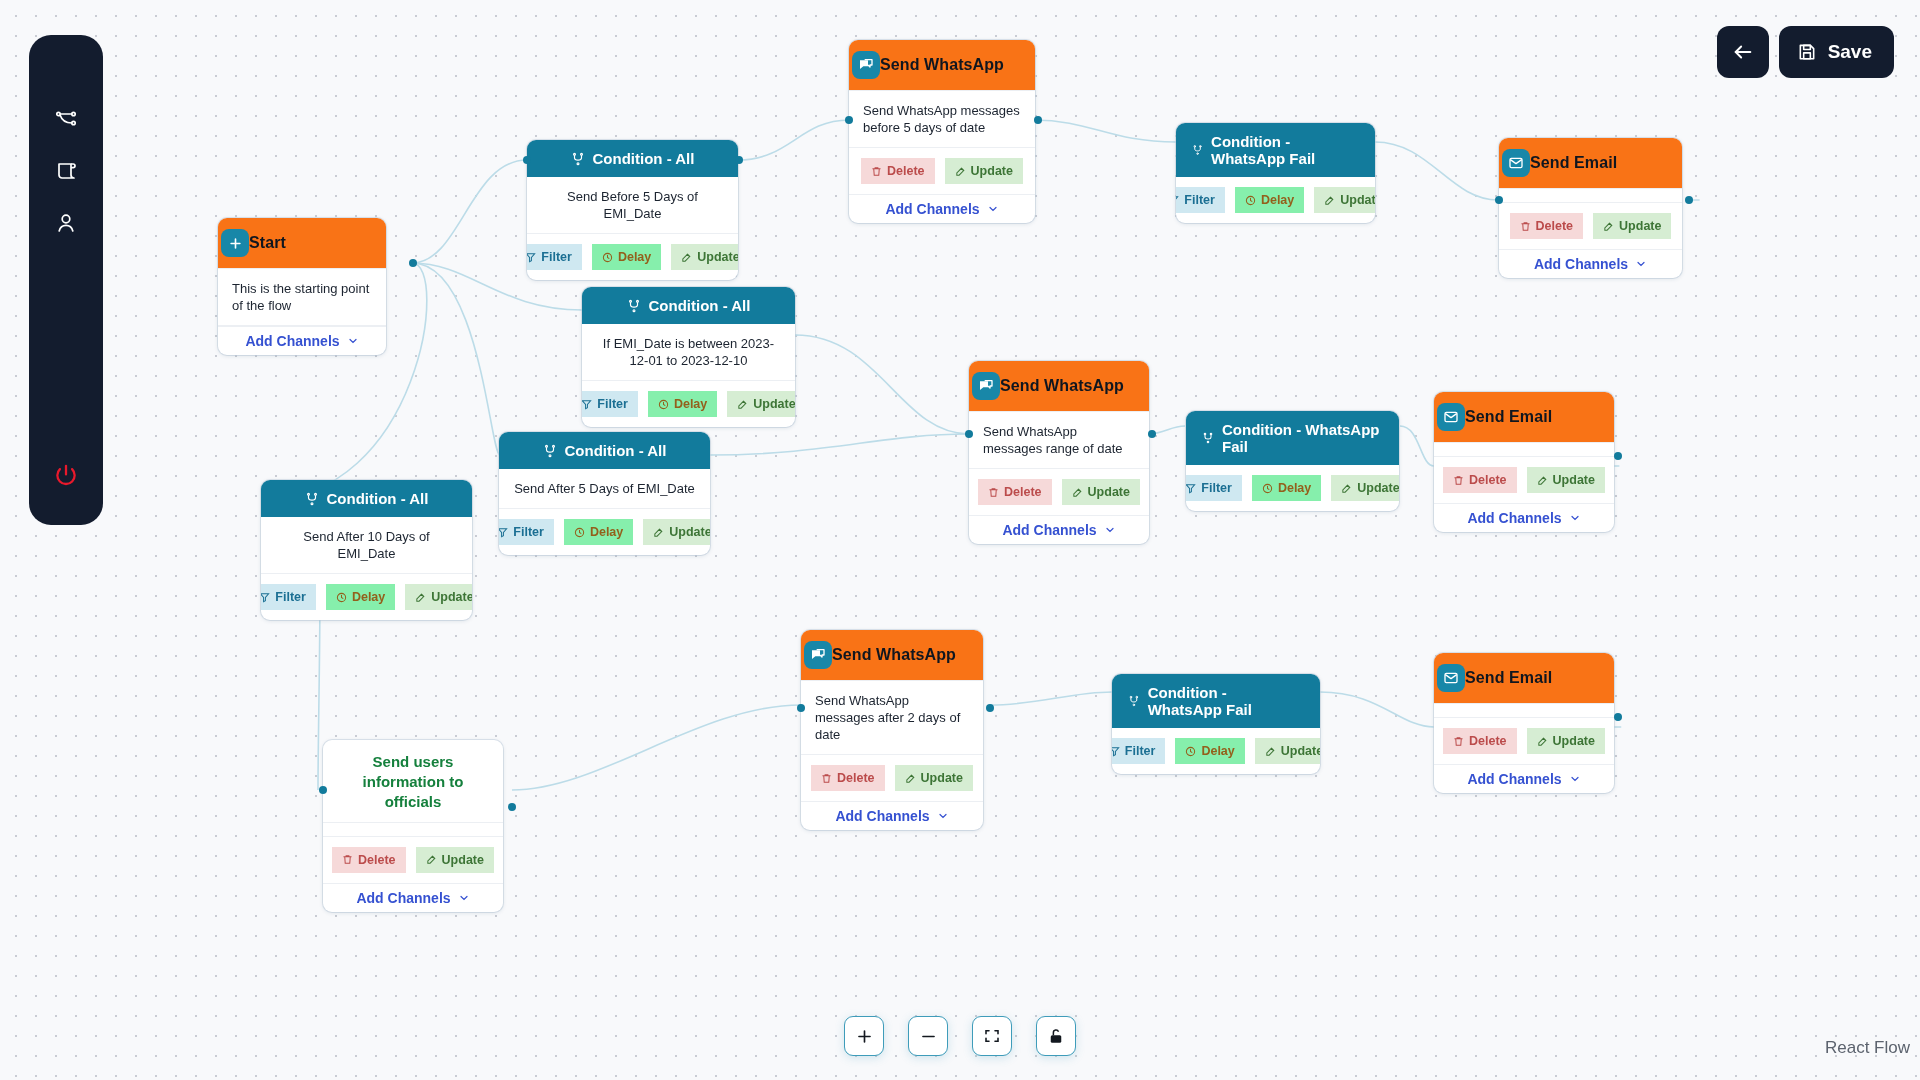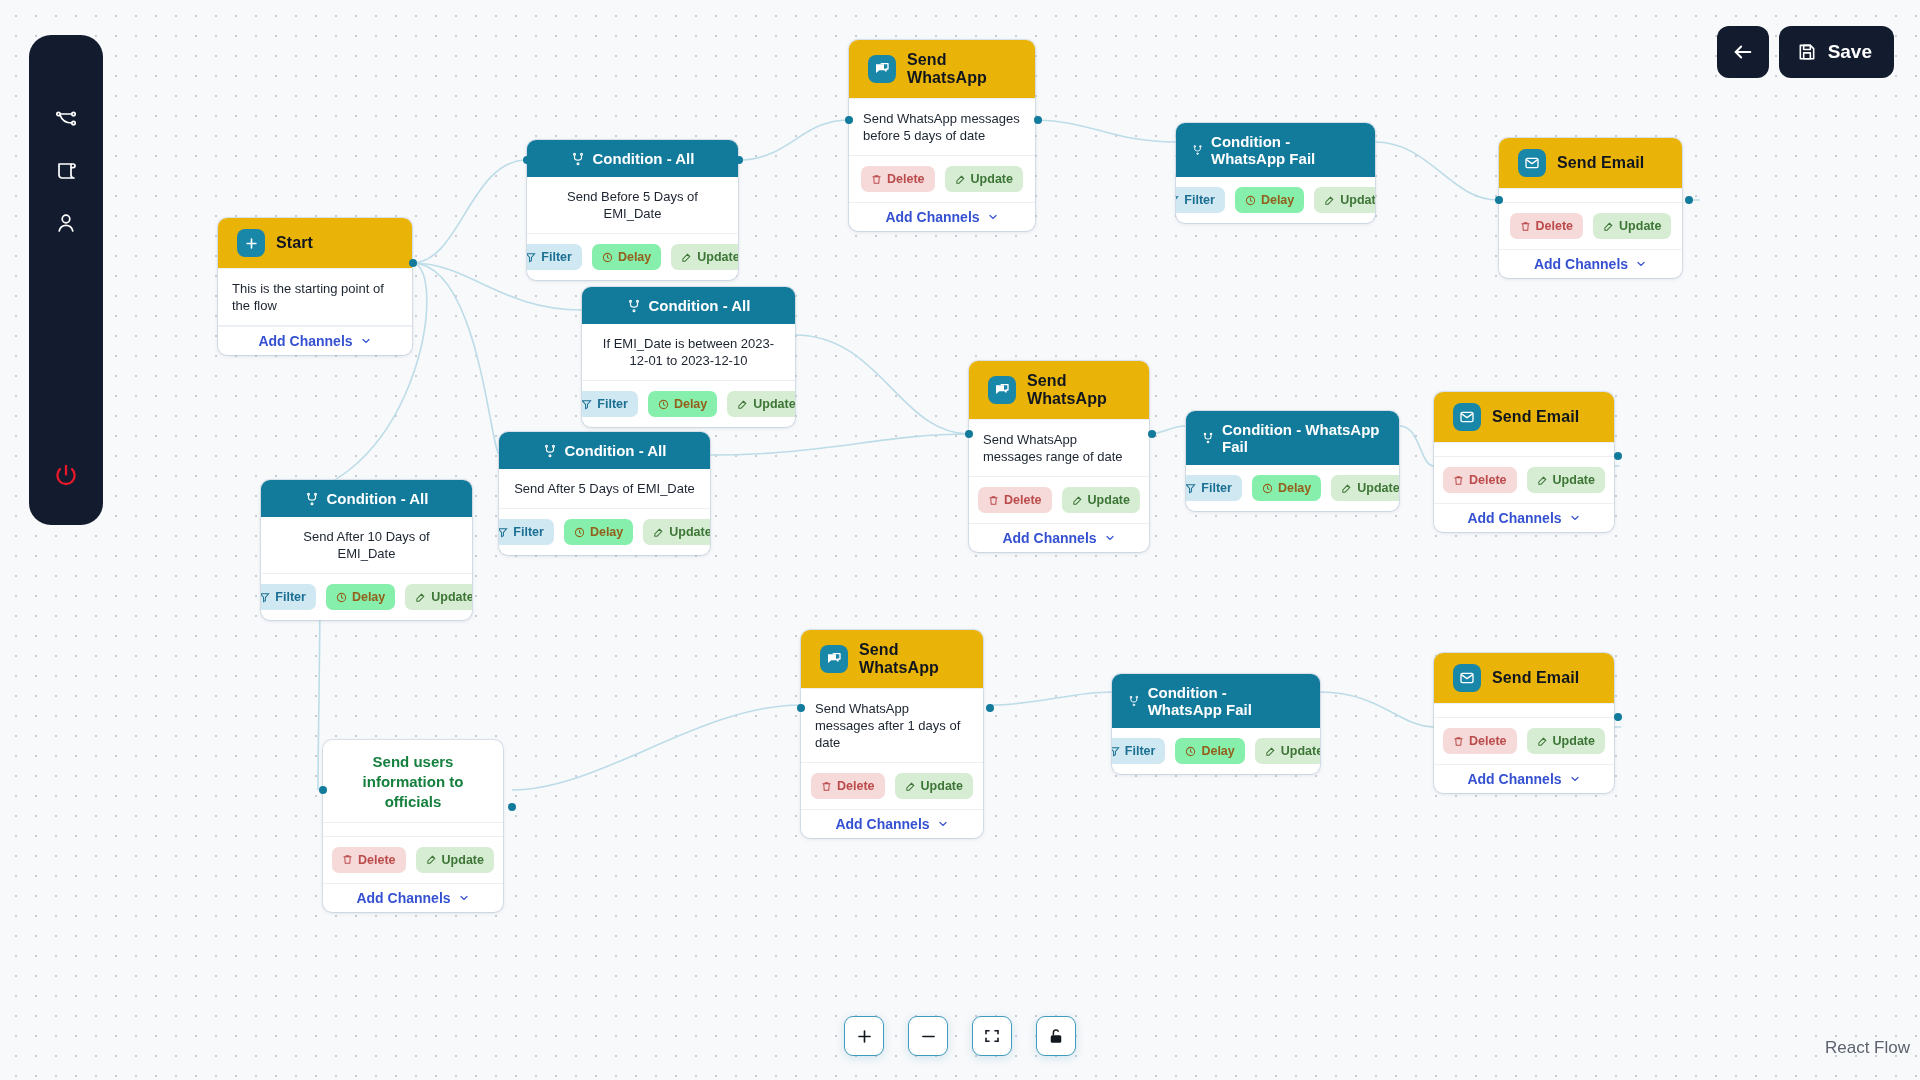--- a/index.html
+++ b/index.html
@@ -89,23 +89,22 @@
     border-radius: 9px;
     box-shadow: 0 1px 4px rgba(25,60,90,0.13), 0 0 0 1px rgba(200,214,226,0.55);
     overflow: hidden;
     z-index: 20;
   }
 
   
   .node-head {
     display: flex;
     align-items: center;
-    gap: 11px;
-    padding: 11px 19px;
-    background: #eab308;
+    padding: 11px 3px;
+    background: #f97316;
     border-bottom: 1px solid #eceff3;
   }
   .node-head .node-title {
     font-size: 16px;
     font-weight: bold;
     color: #10161f;
     letter-spacing: .1px;
   }
   .node-icon {
     width: 28px; height: 28px;
@@ -149,21 +148,21 @@
 
   .node-actions {
     display: flex;
     gap: 10px;
     padding: 10px 12px;
     justify-content: center;
   }
   .node-actions.cond { border-bottom: none; }
   .pill {
     border: none;
-    border-radius: 7px;
+    border-radius: 0;
     font-family: "Liberation Sans", sans-serif;
     font-size: 12.5px;
     font-weight: bold;
     padding: 6px 10px;
     display: inline-flex;
     align-items: center;
     gap: 5px;
     cursor: pointer;
     white-space: nowrap;
   }
@@ -263,21 +262,21 @@
       <path d="M512,790 C600,790 700,705 801,705"></path>
 
       <path d="M990,705 C1040,705 1070,692 1112,692"></path>
 
       <path d="M1320,692 C1380,692 1400,727 1434,727"></path>
 
       <path d="M1614,727 C1622,727 1622,727 1618,727"></path>
     </g>
   </svg>
 
-  <div class="node" id="node-start" style="left:218px; top:218px; width:194px;">
+  <div class="node" id="node-start" style="left:218px; top:218px; width:168px;">
     <div class="node-head">
       <span class="node-icon">
         <svg width="15" height="15" viewBox="0 0 24 24" fill="none" stroke="currentColor" stroke-width="2.6" stroke-linecap="round">
             <path d="M12 5v14M5 12h14"></path>
           </svg>
       </span>
       <span class="node-title">Start</span>
     </div>
     <div class="node-desc">This is the starting point of the flow</div>
     <div class="add-channels">
@@ -645,21 +644,21 @@
   <div class="node" id="node-wa-after" style="left:801px; top:630px; width:182px;">
     <div class="node-head">
       <span class="node-icon">
         <svg width="16" height="16" viewBox="0 0 24 24" fill="none" stroke="currentColor" stroke-width="2" stroke-linejoin="round">
             <path d="M3 5h12v9H8l-5 4z" fill="currentColor" stroke="none"></path>
             <path d="M10 4h11v8h-3v3l-3-3" fill="none"></path>
           </svg>
       </span>
       <span class="node-title">Send WhatsApp</span>
     </div>
-    <div class="node-desc">Send WhatsApp messages after 1 days of date</div>
+    <div class="node-desc">Send WhatsApp messages after 2 days of date</div>
     <div class="node-actions">
       <button class="pill delete">
         <svg width="11" height="11" viewBox="0 0 24 24" fill="none" stroke="currentColor" stroke-width="2.2" stroke-linecap="round">
             <path d="M4 6h16M9 6V4h6v2M6 6l1 14h10l1-14"></path>
           </svg>
         <span>Delete</span>
       </button>
       <button class="pill update">
         <svg width="11" height="11" viewBox="0 0 24 24" fill="none" stroke="currentColor" stroke-width="2.2" stroke-linecap="round">
             <path d="M4 20h5l10-10-5-5L4 15z"></path>

